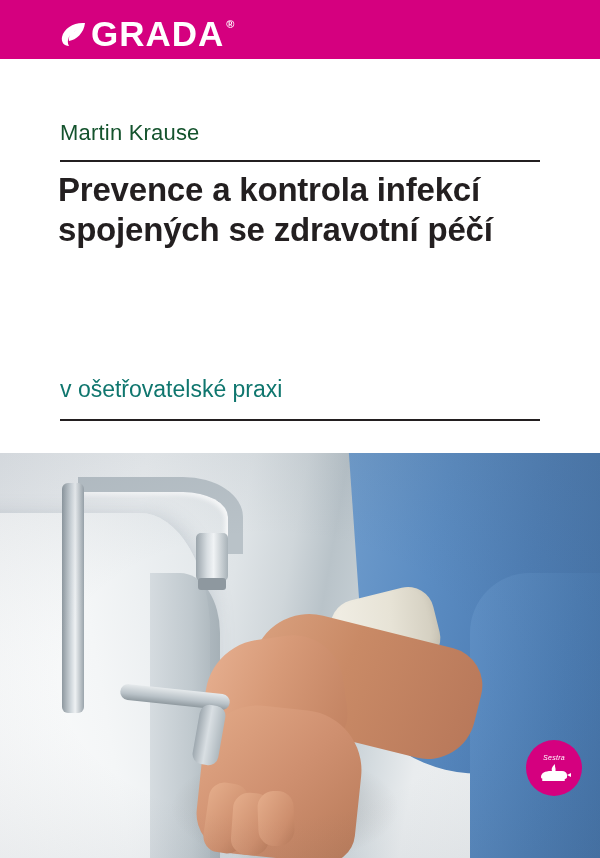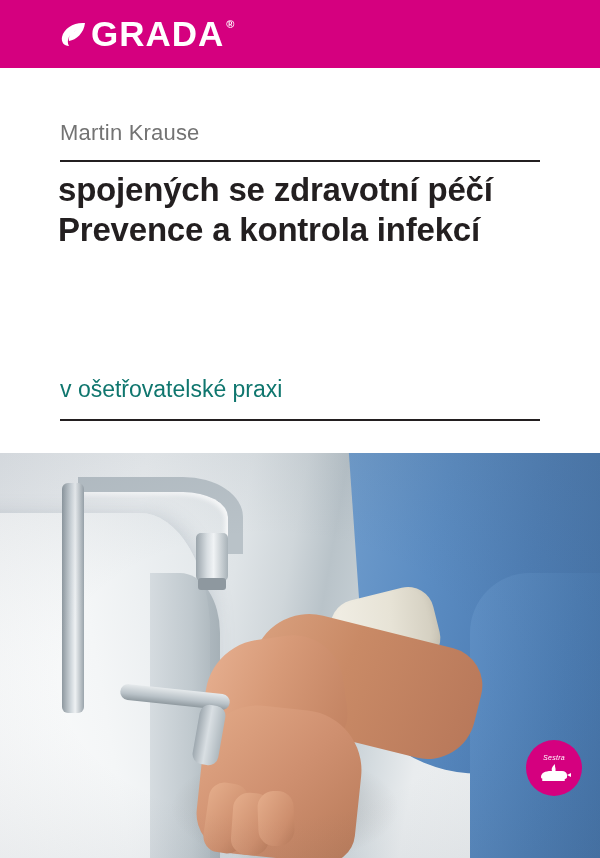--- a/index.html
+++ b/index.html
@@ -16,21 +16,21 @@
     height: 858px;
     overflow: hidden;
     background: #ffffff;
   }
 
   
   .top-band {
     position: absolute;
     left: 0; top: 0;
     width: 600px;
-    height: 68px;
+    height: 59px;
     background: #d5007f;
   }
   .publisher-logo {
     position: absolute;
     left: 58px;
     top: 14px;
     height: 40px;
     display: flex;
     align-items: center;
     color: #ffffff;
@@ -58,21 +58,21 @@
     align-self: flex-start;
     padding-top: 3px;
   }
 
   
   .author {
     position: absolute;
     left: 60px;
     top: 120px;
     font-size: 22px;
-    color: #737373;
+    color: #14532d;
     letter-spacing: 0.2px;
   }
   .rule {
     position: absolute;
     left: 60px;
     width: 480px;
     height: 2px;
     background: #231f20;
   }
   .rule-1 { top: 160px; }
@@ -336,22 +336,22 @@
       <span class="logo-word">GRADA</span>
       <span class="logo-reg">®</span>
     </div>
   </div>
 
   <div class="author">Martin Krause</div>
 
   <div class="rule rule-1"></div>
 
   <div class="title">
+    <div>Prevence a kontrola infekcí</div>
     <div>spojených se zdravotní péčí</div>
-    <div>Prevence a kontrola infekcí</div>
   </div>
 
   <div class="subtitle">v ošetřovatelské praxi</div>
 
   <div class="rule rule-2"></div>
 
   <div class="photo">
     <div class="photo-bg"></div>
     <div class="photo-right-dark"></div>
 

